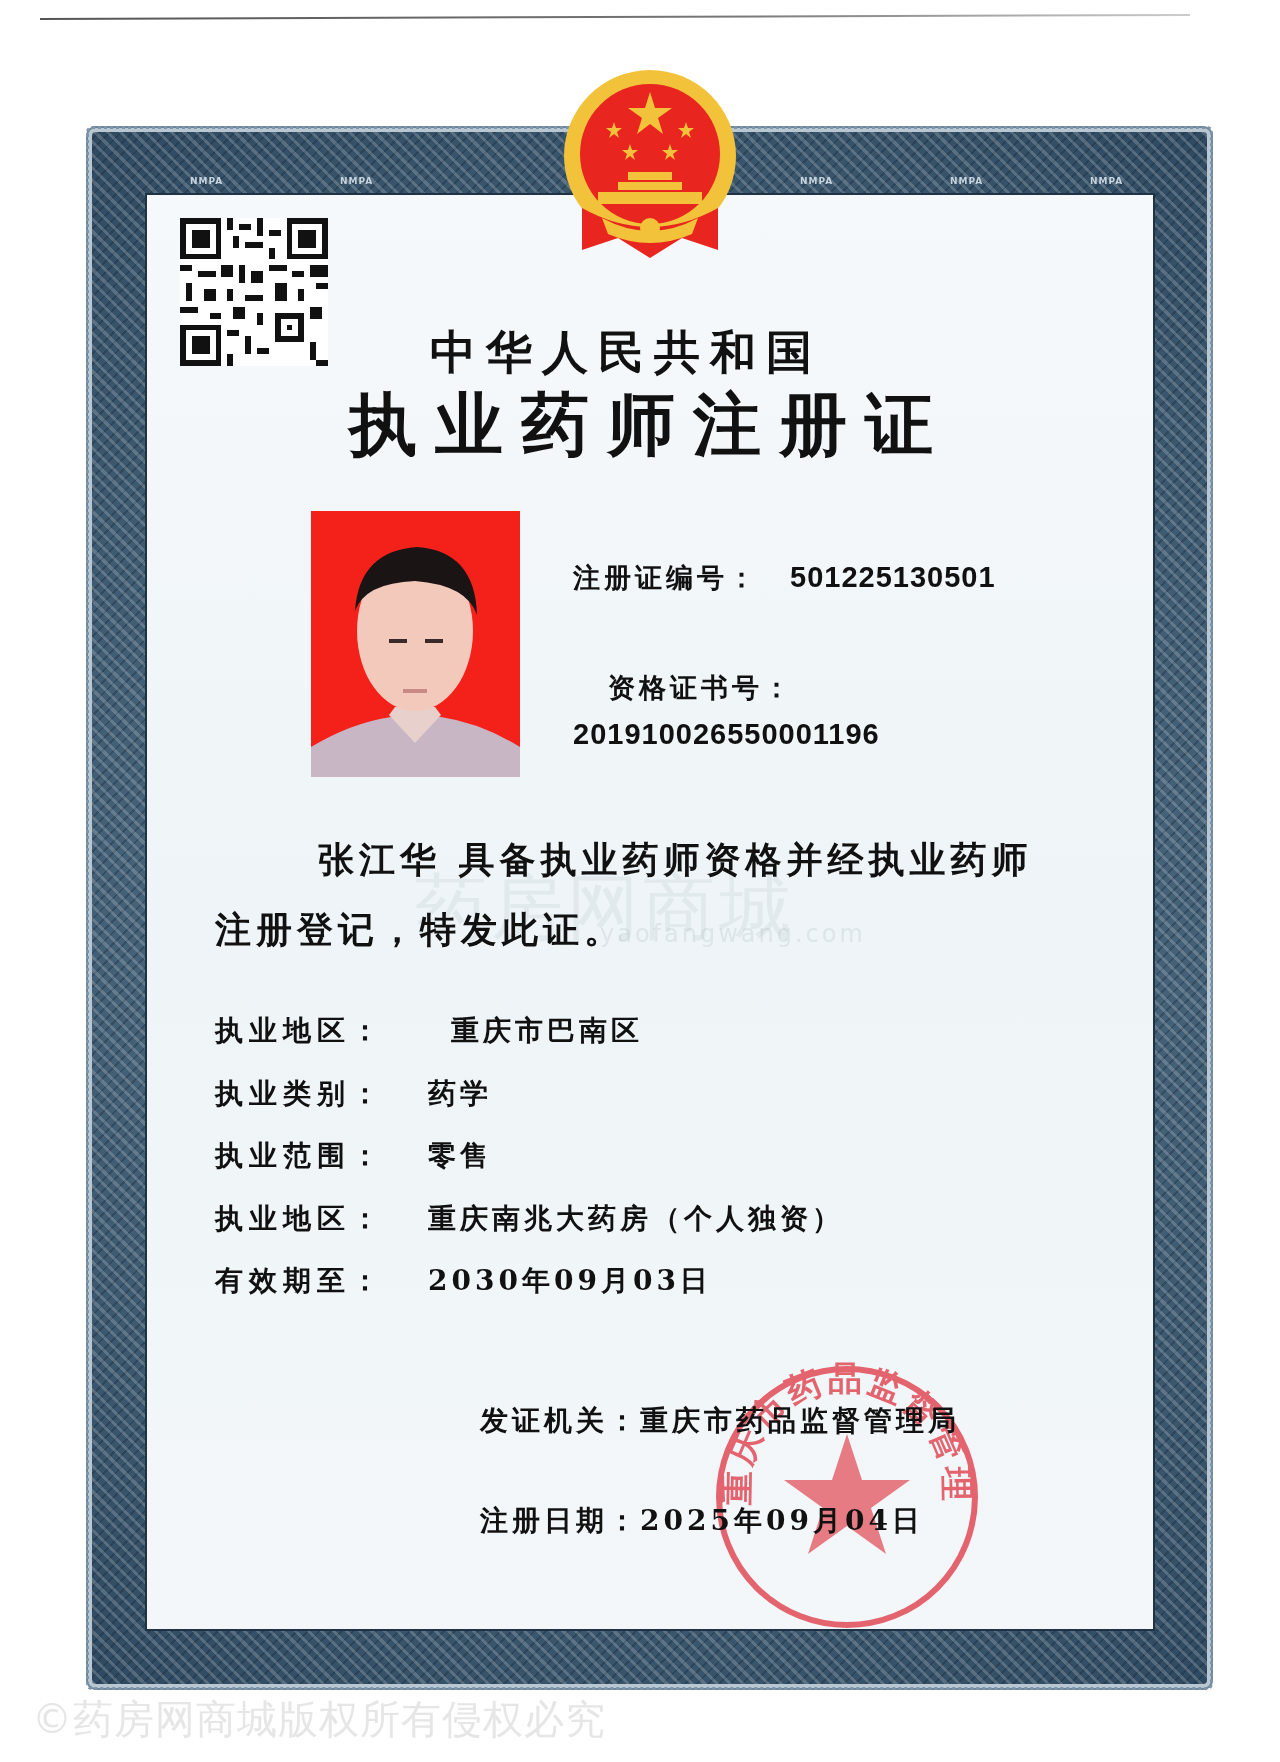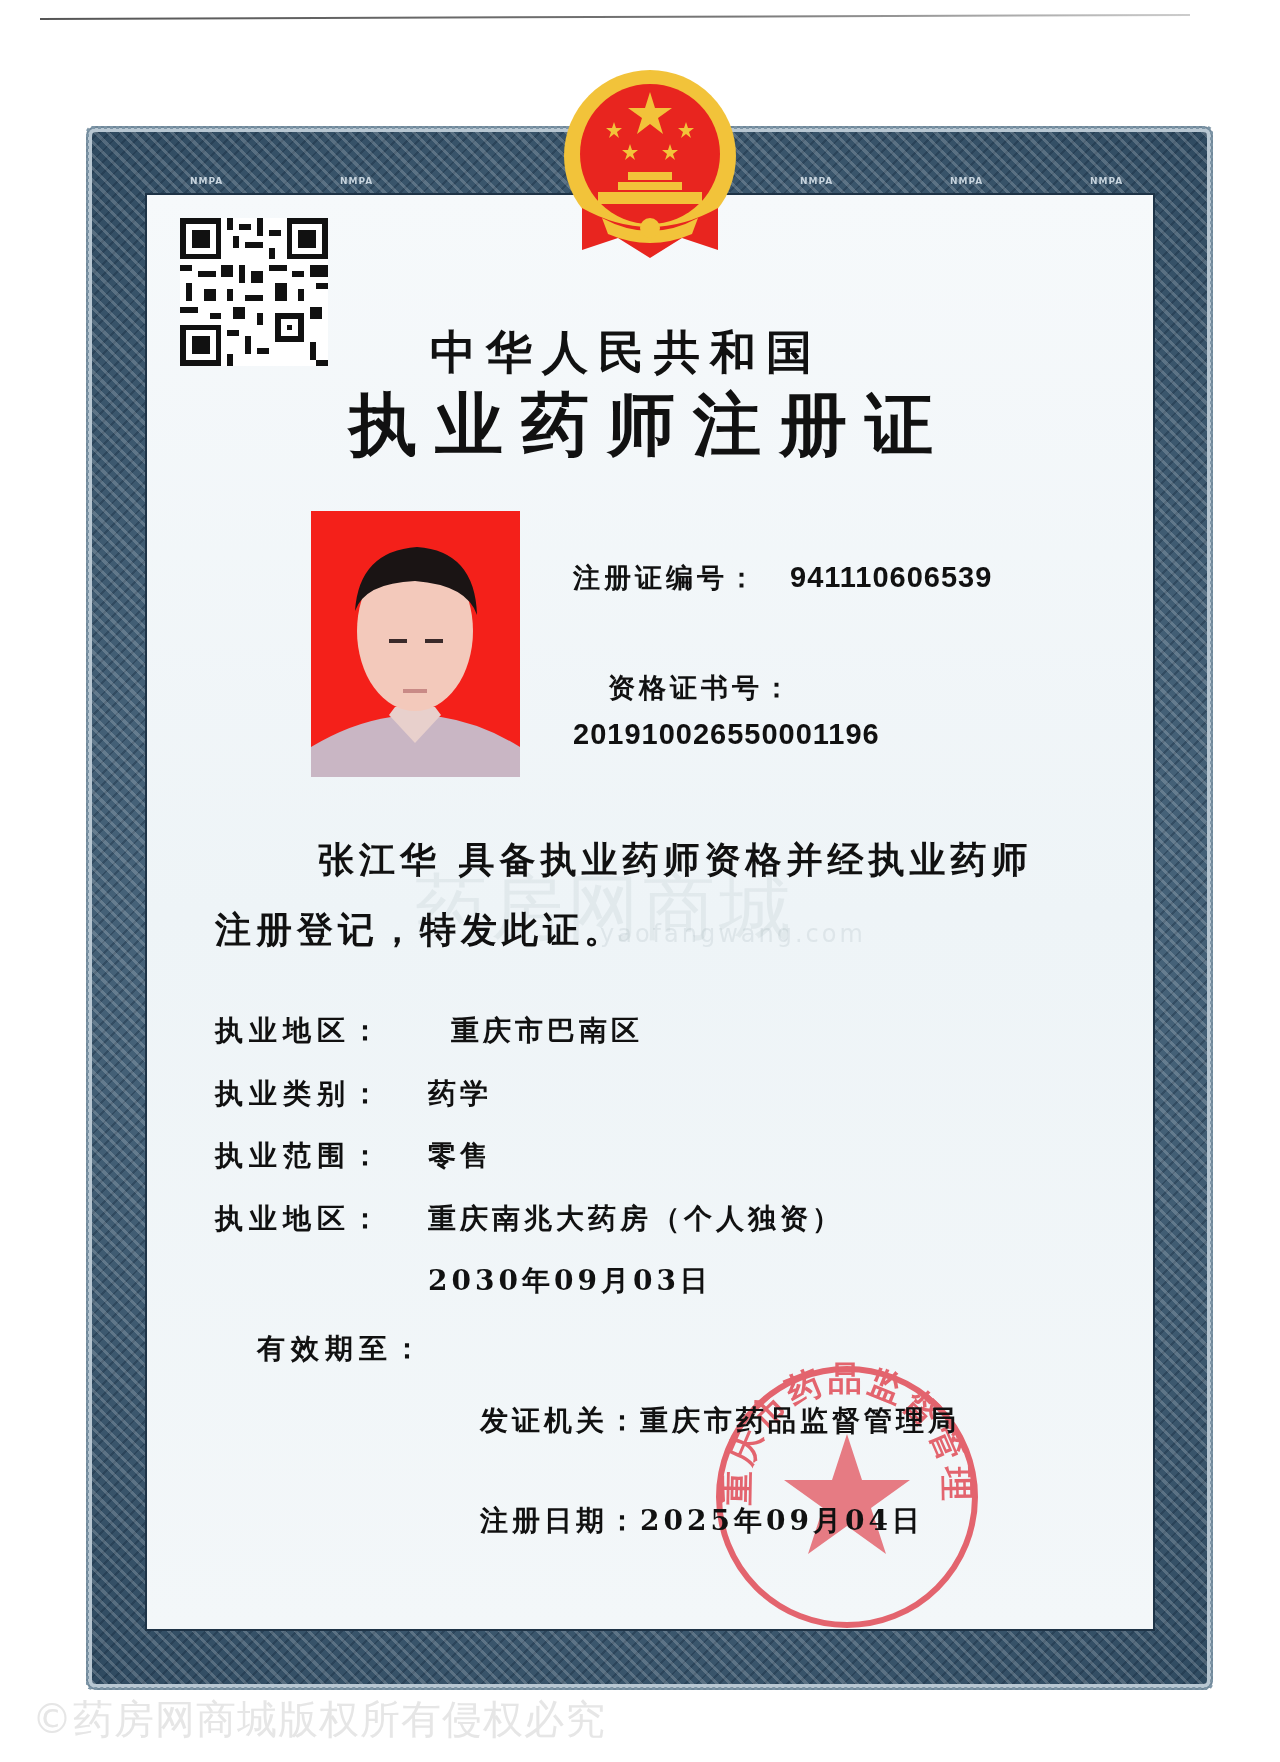--- a/index.html
+++ b/index.html
@@ -133,21 +133,21 @@
     <path d="M78 204 L104 232 L130 204 L124 196 L84 196 Z" fill="#e8d0cc"></path>
     <ellipse cx="104" cy="120" rx="58" ry="80" fill="#f3c9bb"></ellipse>
     <path d="M44 100 Q48 40 106 36 Q164 40 166 104 Q156 74 104 70 Q54 72 44 100 Z" fill="#1a1414"></path>
     <rect x="78" y="128" width="18" height="4" fill="#3a2a2a"></rect>
     <rect x="114" y="128" width="18" height="4" fill="#3a2a2a"></rect>
     <rect x="92" y="178" width="24" height="4" fill="#c98a86"></rect>
   </svg>
 </div>
 
 <div class="lbl" style="left:573px;top:560px;">注册证编号：</div>
-<div class="num" style="left:790px;top:561px;">941110606539</div>
+<div class="num" style="left:790px;top:561px;">501225130501</div>
 
 <div class="lbl" style="left:573px;top:670px;margin-left:35px;">资格证书号：</div>
 <div class="num" style="left:573px;top:718px;">201910026550001196</div>
 
 <div class="wm-center">药房网商城</div>
 <div class="wm-url">yaofangwang.com</div>
 
 <div class="stmt" style="left:318px;top:836px;">张江华 具备执业药师资格并经执业药师</div>
 <div class="stmt" style="left:215px;top:906px;">注册登记，特发此证。</div>
 
@@ -156,21 +156,21 @@
 
 <div class="row-label" style="top:1075px;">执业类别：</div>
 <div class="row-value" style="top:1075px;">药学</div>
 
 <div class="row-label" style="top:1137px;">执业范围：</div>
 <div class="row-value" style="top:1137px;">零售</div>
 
 <div class="row-label" style="top:1200px;">执业地区：</div>
 <div class="row-value" style="top:1200px;">重庆南兆大药房（个人独资）</div>
 
-<div class="row-label" style="top:1330px;margin-left:42px;">有效期至：</div>
+<div class="row-label" style="top:1262px;">有效期至：</div>
 <div class="row-value" style="top:1262px;">2030年09月03日</div>
 
 <svg class="stamp" viewBox="0 0 270 270">
   <defs>
     <path id="sealArc" d="M 40 150 A 98 98 0 1 1 230 150"></path>
   </defs>
   <circle cx="135" cy="135" r="128" fill="none" stroke="#e04550" stroke-width="6"></circle>
   <polygon points="135,72 150,118 198,118 159,146 174,192 135,164 96,192 111,146 72,118 120,118" fill="#e04550" opacity=".85"></polygon>
   <text font-size="34" fill="#e04550" font-family="DejaVu Serif, serif" font-weight="bold" letter-spacing="4">
     <textPath href="#sealArc" startOffset="2%">重庆市药品监督管理局</textPath>

